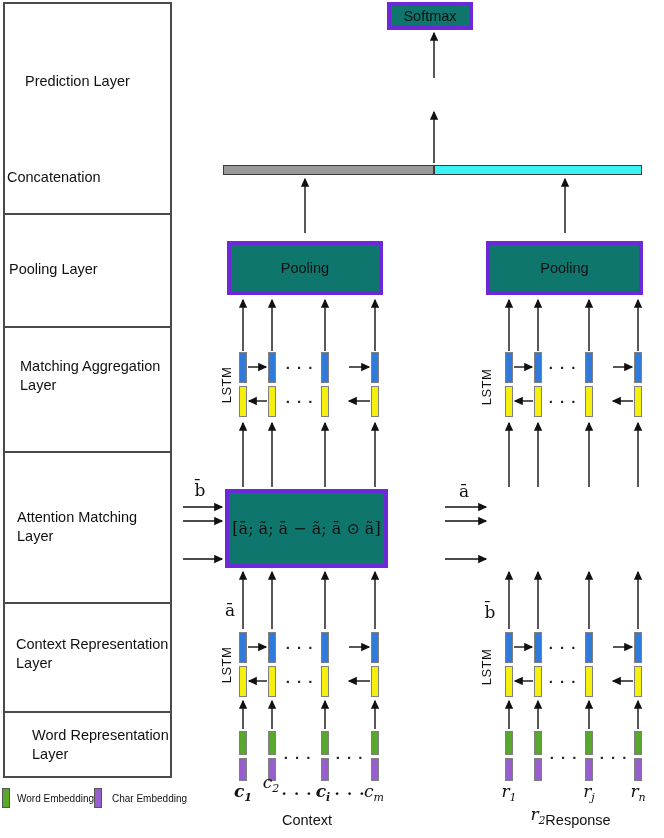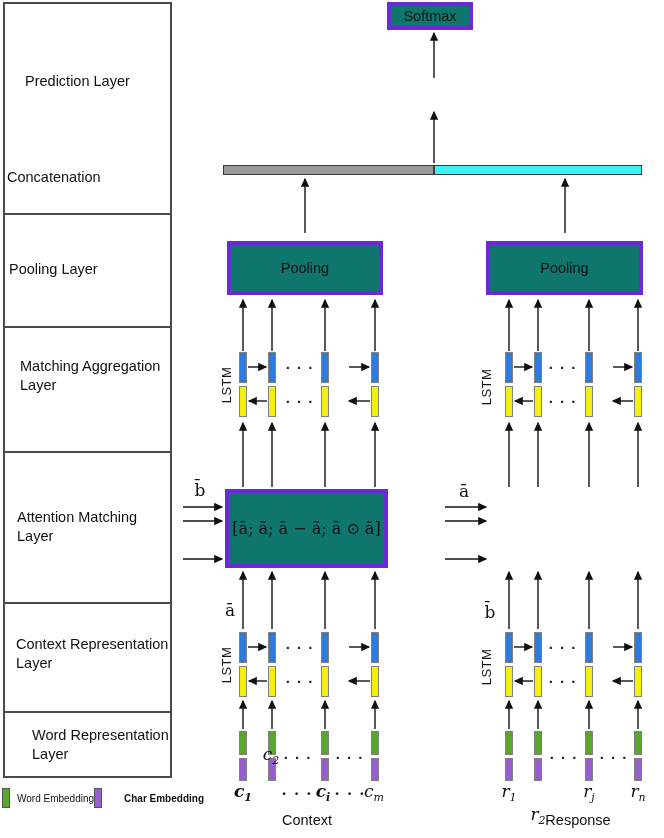--- a/index.html
+++ b/index.html
@@ -56,21 +56,21 @@
     <div class="divider" style="top:209px"></div>
     <div class="divider" style="top:322px"></div>
     <div class="divider" style="top:447px"></div>
     <div class="divider" style="top:598px"></div>
     <div class="divider" style="top:707px"></div>
   </div>
 
   <span class="swatch" id="sw-green" style="left: 2px; top: 788px; background: rgb(88, 168, 43);"></span>
   <span class="legend-text" style="left:17px;top:793px;">Word Embedding</span>
   <span class="swatch" id="sw-purple" style="left: 94px; top: 788px; background: rgb(151, 95, 206);"></span>
-  <span class="legend-text" style="left:124px;top:793px;font-weight:bold;">Char Embedding</span>
+  <span class="legend-text" style="left:112px;top:793px;">Char Embedding</span>
 
   <div class="box" style="left:387px;top:2px;width:86px;height:28px;">Softmax</div>
 
   <div class="barseg" id="bar-gray" style="left: 223px; top: 165px; width: 211px; background: rgb(153, 153, 153);"></div>
   <div class="barseg" id="bar-cyan" style="left: 434px; top: 165px; width: 208px; background: rgb(61, 242, 242);"></div>
 
   <div class="box" style="left:227px;top:241px;width:156px;height:54px;">Pooling</div>
   <div class="box" style="left:486px;top:241px;width:157px;height:54px;">Pooling</div>
 
   <div class="box serif" style="left:225px;top:489px;width:163px;height:79px;">[ā; ã; ā − ã; ā ⊙ ã]</div>
@@ -142,21 +142,21 @@
       <div class="cell" style="left: 534px; top: 758px; width: 8px; height: 23px; background: rgb(151, 95, 206);"></div>
       <div class="cell" style="left: 585px; top: 731px; width: 8px; height: 24px; background: rgb(88, 168, 43);"></div>
       <div class="cell" style="left: 585px; top: 758px; width: 8px; height: 23px; background: rgb(151, 95, 206);"></div>
       <div class="cell" style="left: 634px; top: 731px; width: 8px; height: 24px; background: rgb(88, 168, 43);"></div>
       <div class="cell" style="left: 634px; top: 758px; width: 8px; height: 23px; background: rgb(151, 95, 206);"></div>
       <div class="dots" style="left: 298px; top: 757px;">· · ·</div>
       <div class="dots" style="left: 350px; top: 757px;">· · ·</div>
       <div class="dots" style="left: 564px; top: 757px;">· · ·</div>
       <div class="dots" style="left: 614px; top: 757px;">· · ·</div>
       <div class="token" style="top: 781px; left: 243px; font-weight: bold;"><span>c</span><sub>1</sub></div>
-      <div class="token" style="top: 744px; left: 271px;"><span>c</span><sub>2</sub></div>
+      <div class="token" style="top: 772px; left: 271px;"><span>c</span><sub>2</sub></div>
       <div class="token tdots" style="left: 297px;">· · ·</div>
       <div class="token" style="top: 781px; left: 323px; font-weight: bold;"><span>c</span><sub>i</sub></div>
       <div class="token tdots" style="left: 350px;">· · ·</div>
       <div class="token" style="top: 781px; left: 374px;"><span>c</span><sub>m</sub></div>
       <div class="token" style="top: 781px; left: 509px;"><span>r</span><sub>1</sub></div>
       <div class="token" style="top: 804px; left: 538px;"><span>r</span><sub>2</sub></div>
       <div class="token" style="top: 781px; left: 589px;"><span>r</span><sub>j</sub></div>
       <div class="token" style="top: 781px; left: 638px;"><span>r</span><sub>n</sub></div>
     </div>
 

